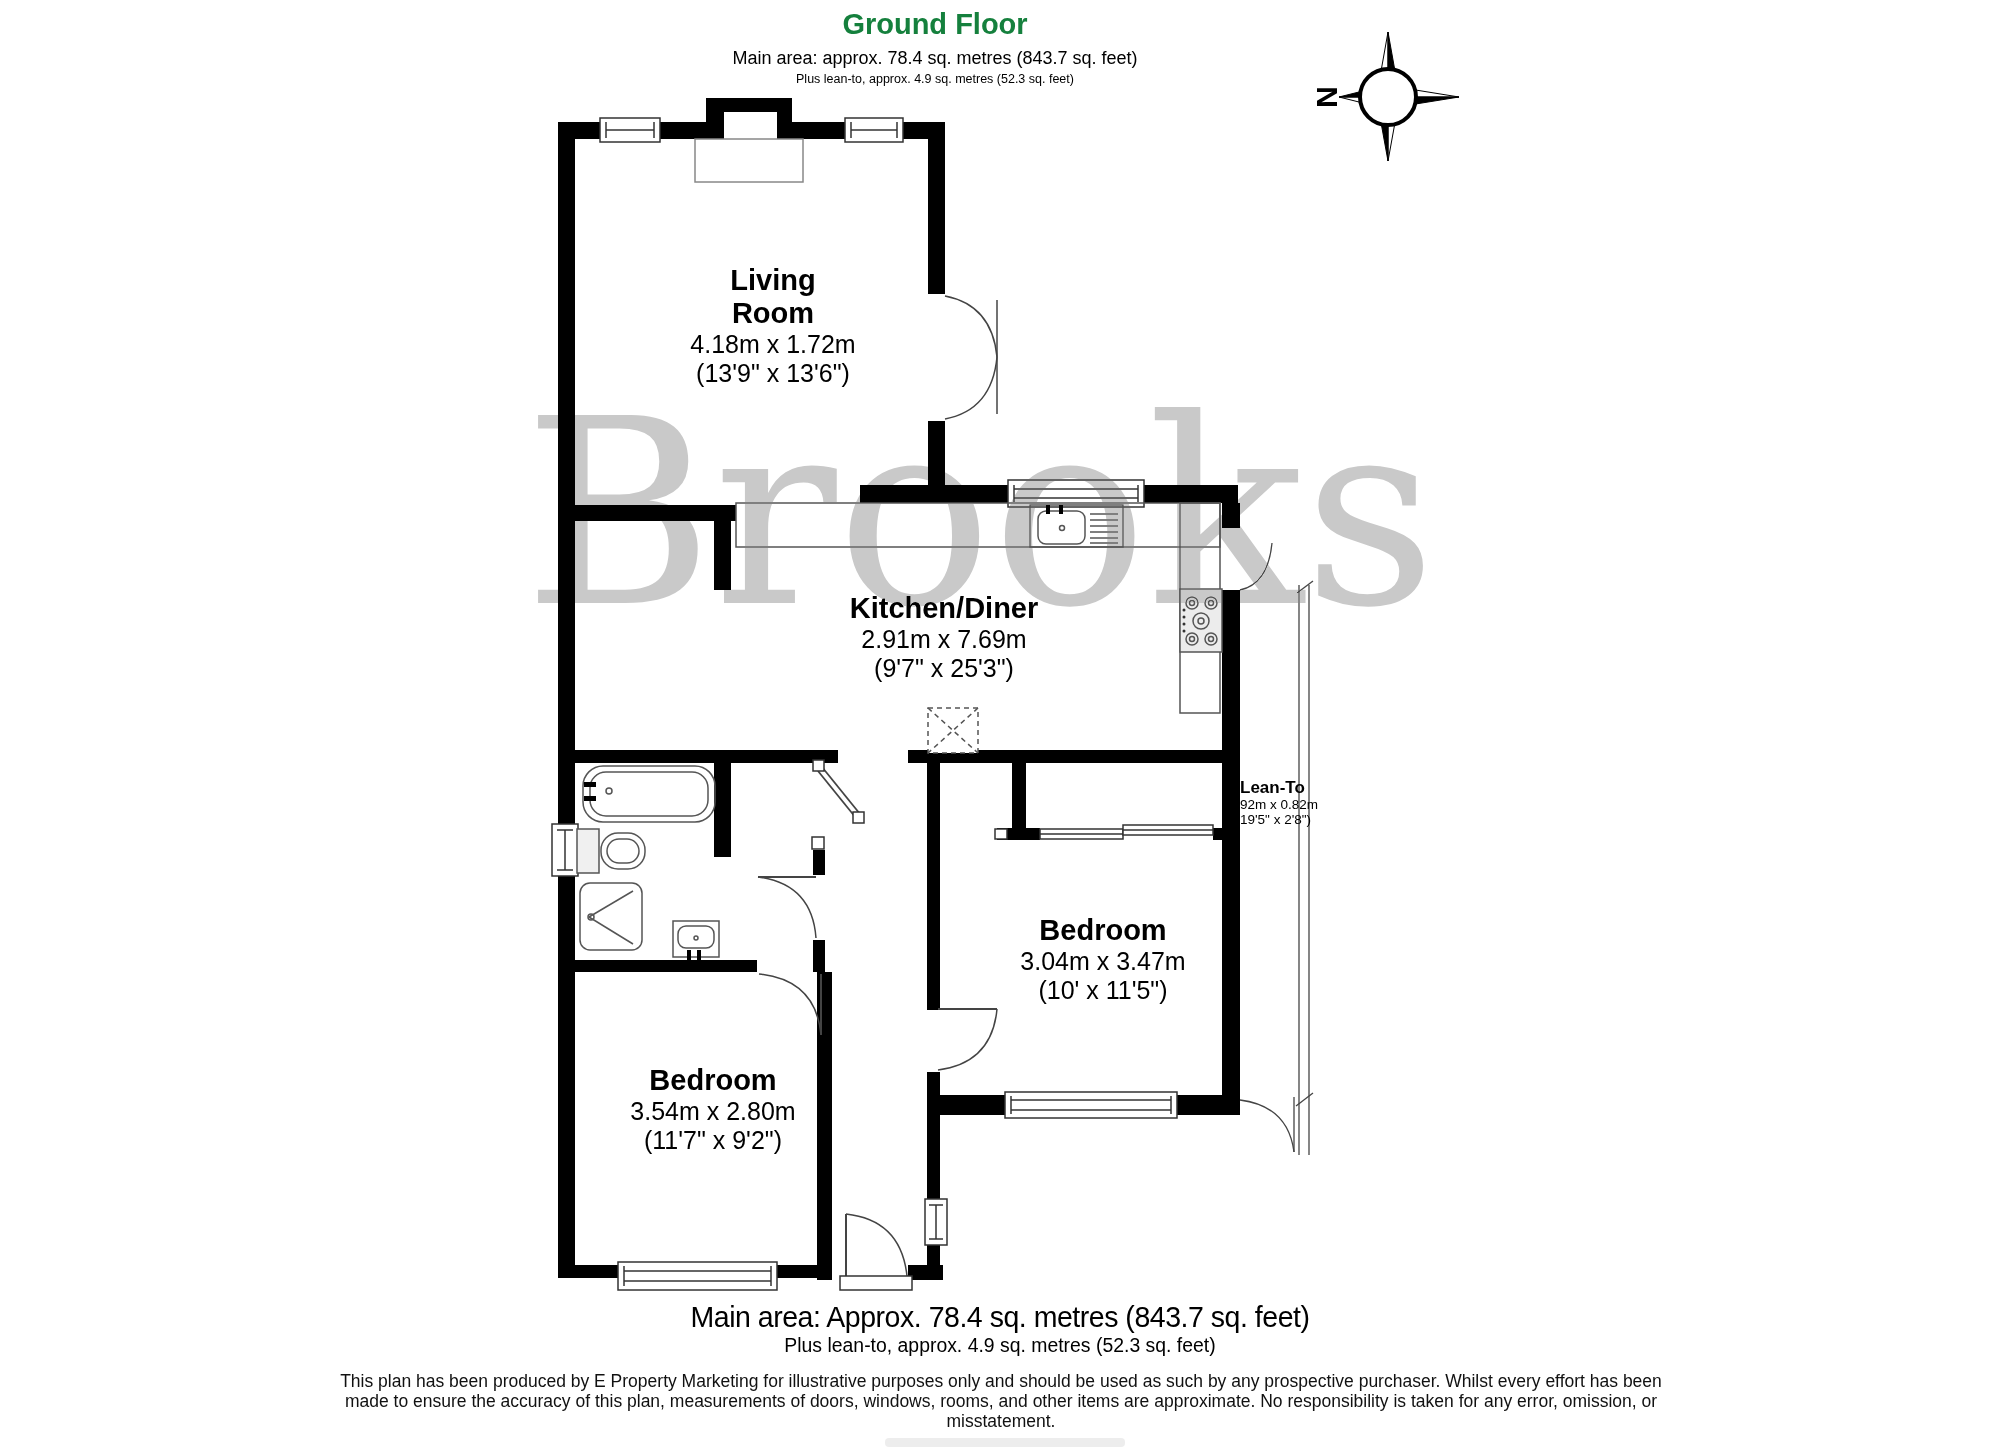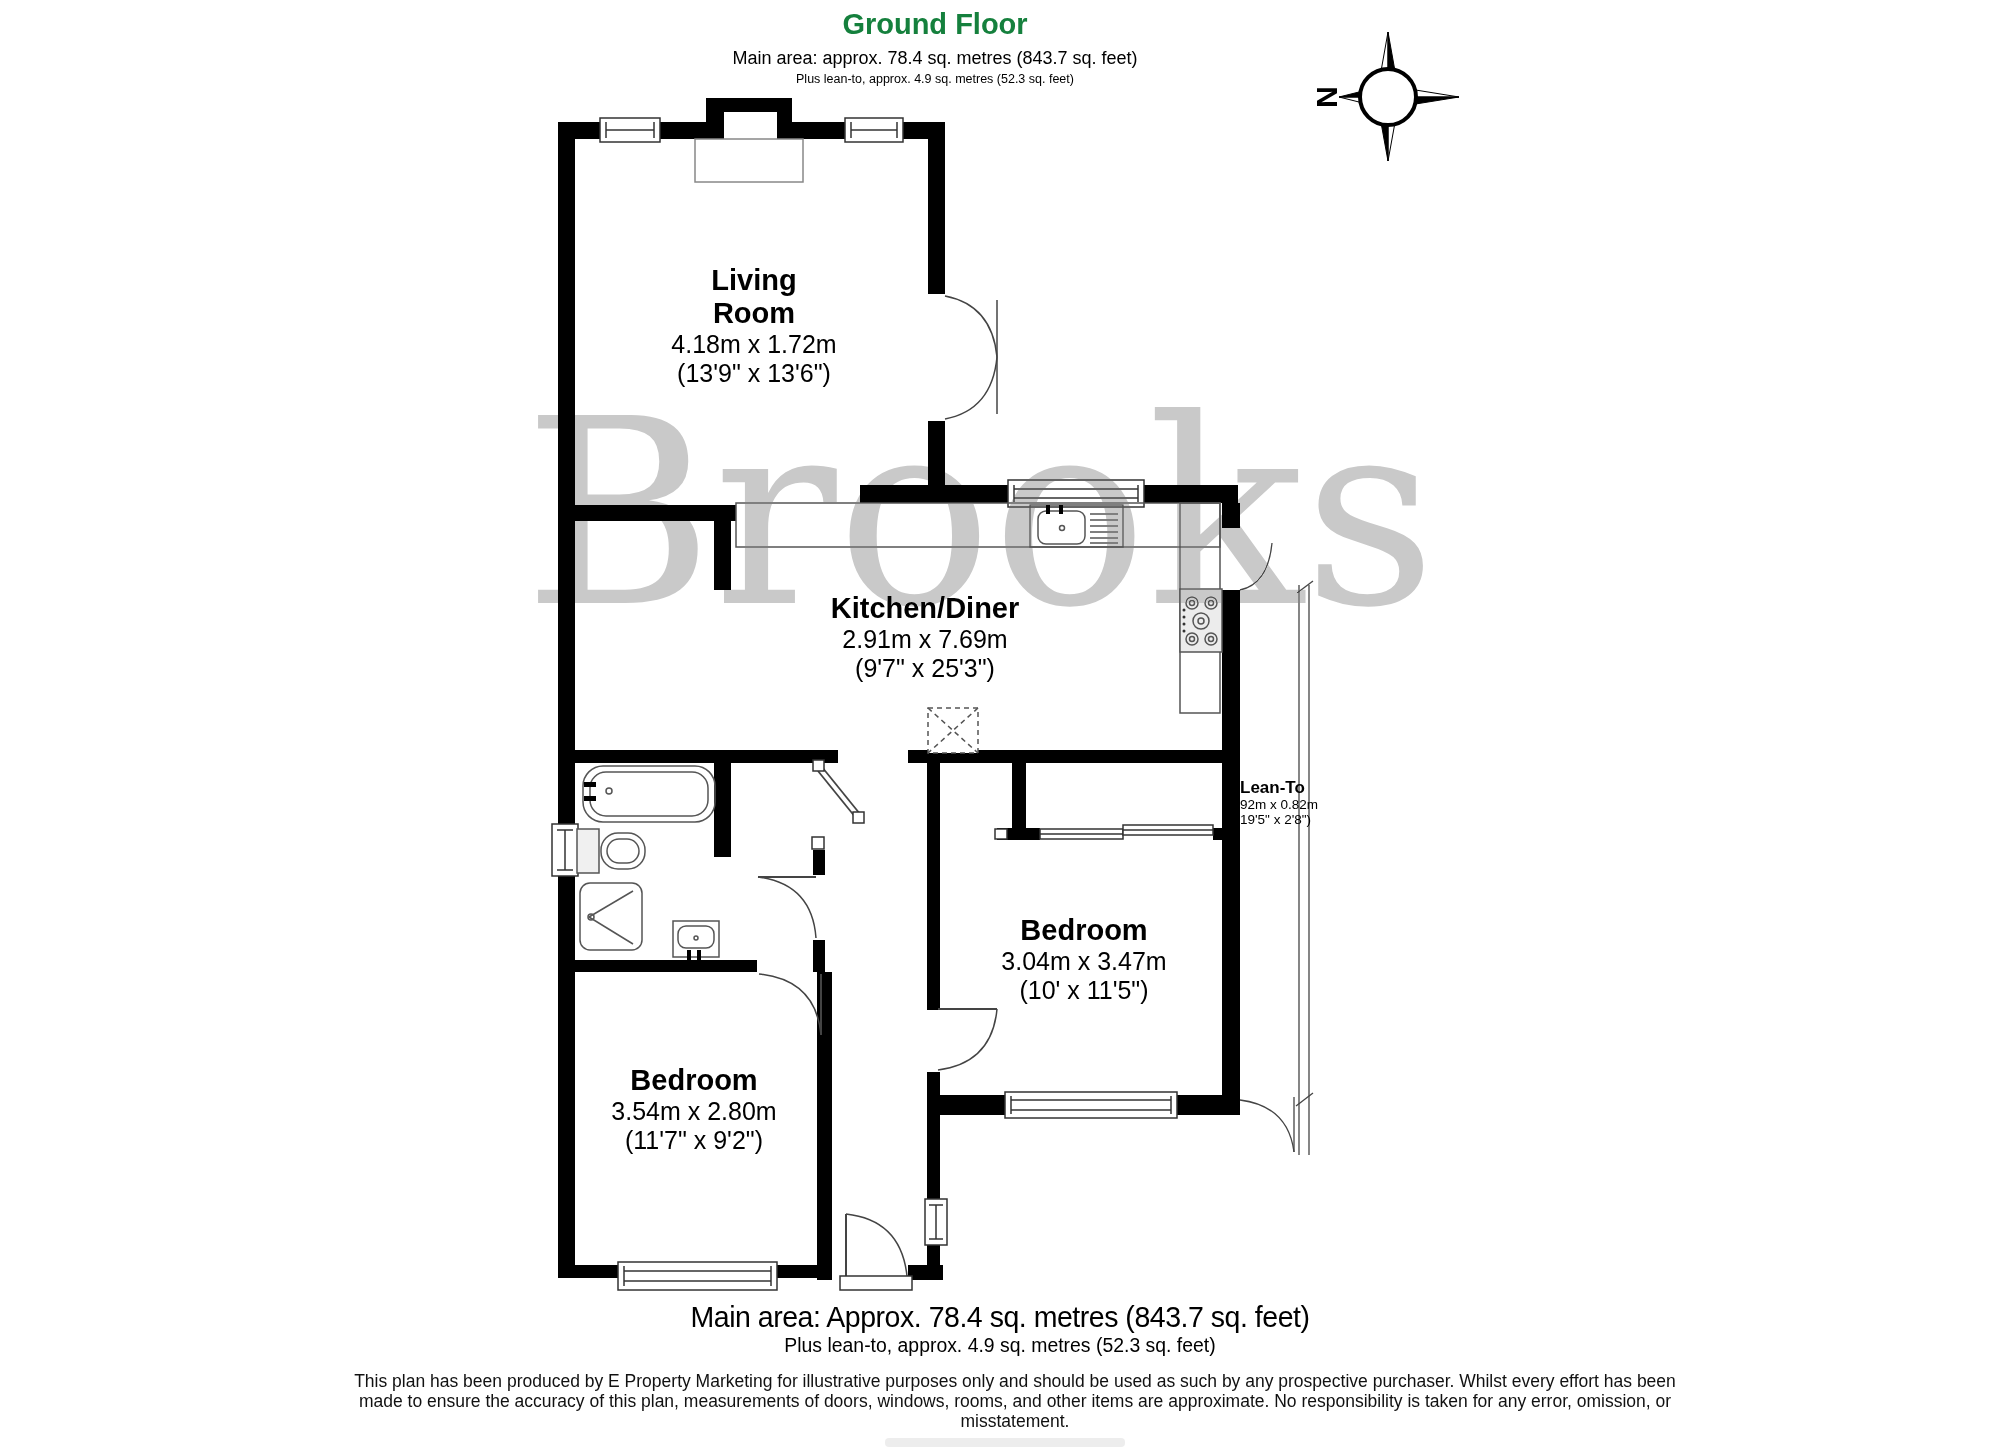--- a/index.html
+++ b/index.html
@@ -6,38 +6,38 @@
   .page{position:relative;width:2000px;height:1455px;background:#ffffff;overflow:hidden;
         font-family:"Liberation Sans",sans-serif;}
   .abs{position:absolute;}
   svg{position:absolute;left:0;top:0;}
   
   .hdr{left:340px;top:0;width:1190px;text-align:center;}
   .hdr-title{display:block;margin-top:8px;font-size:29px;font-weight:bold;color:#15803d;}
   .hdr-sub1{display:block;margin-top:7px;font-size:18px;color:#000;}
   .hdr-sub2{display:block;margin-top:3px;font-size:12.5px;color:#000;}
   
-  .room-label{position:absolute;text-align:center;color:#000;z-index:4;}
+  .room-label{position:absolute;text-align:center;color:#000;z-index:4;margin-left:19px;}
   .room-name{display:block;font-weight:bold;font-size:29px;line-height:33px;}
   .room-dim{display:block;font-size:25px;line-height:29px;}
   .leanto-label{position:absolute;text-align:left;color:#000;z-index:4;}
   .leanto-name{display:block;font-weight:bold;font-size:17px;line-height:18px;}
   .leanto-dim{display:block;font-size:13.5px;line-height:15px;}
   
   .watermark{left:360px;top:318px;width:1240px;text-align:center;
              font-family:"DejaVu Serif","Liberation Serif",serif;
              font-size:258px;line-height:392px;color:#c9c9c9;
              mix-blend-mode:darken;pointer-events:none;z-index:6;white-space:nowrap;}
   .watermark span{display:block;}
   
   .ftr-main{left:300px;top:1300px;width:1400px;text-align:center;font-size:30px;color:#000;
             transform:scaleX(0.95);letter-spacing:-0.5px;z-index:4;}
   .ftr-lean{left:300px;top:1334px;width:1400px;text-align:center;font-size:20px;color:#000;
             transform:scaleX(0.97);z-index:4;}
-  .ftr-disc{left:340px;top:1371px;width:1350px;text-align:center;font-size:17.5px;
+  .ftr-disc{left:326px;top:1371px;width:1350px;text-align:center;font-size:17.5px;
             line-height:20px;color:#111;z-index:4;}
   .faded-bar{left:885px;top:1438px;width:240px;height:9px;background:#ededed;
              border-radius:4px;z-index:4;}
 </style>
 </head>
 <body>
 
 <div class="page">
 
   <svg width="2000" height="1455" viewBox="0 0 2000 1455" style="z-index:1;">

